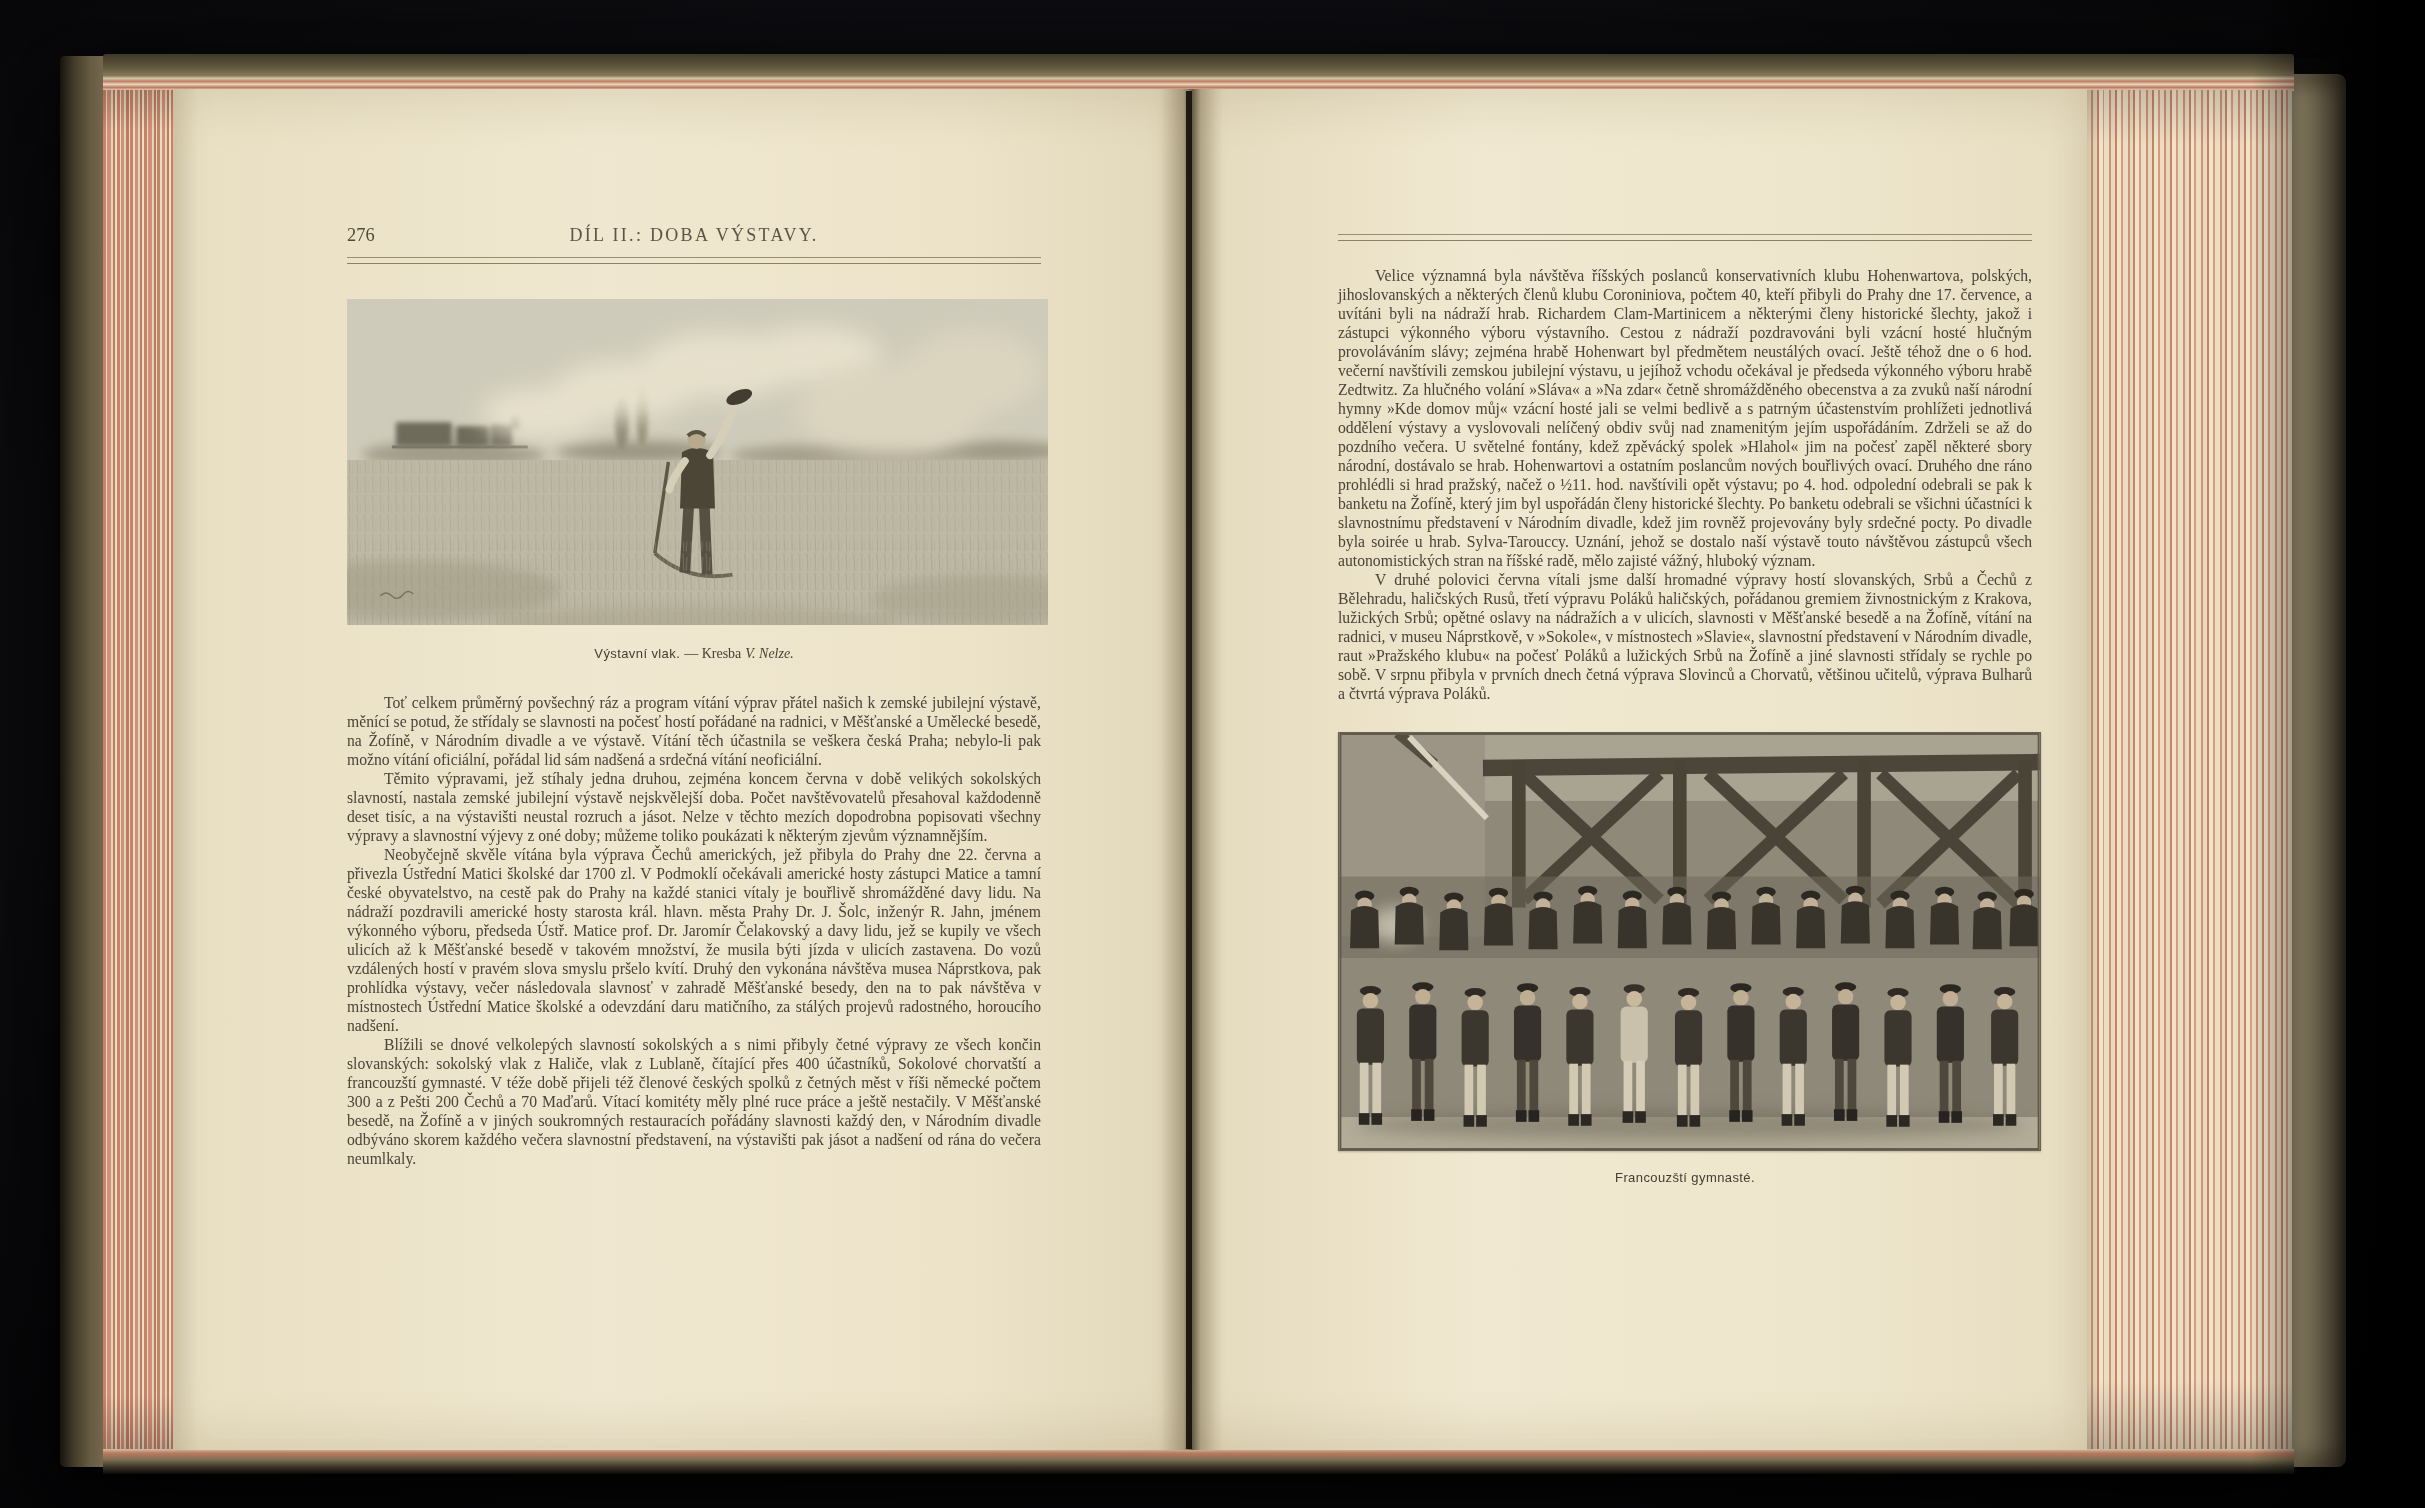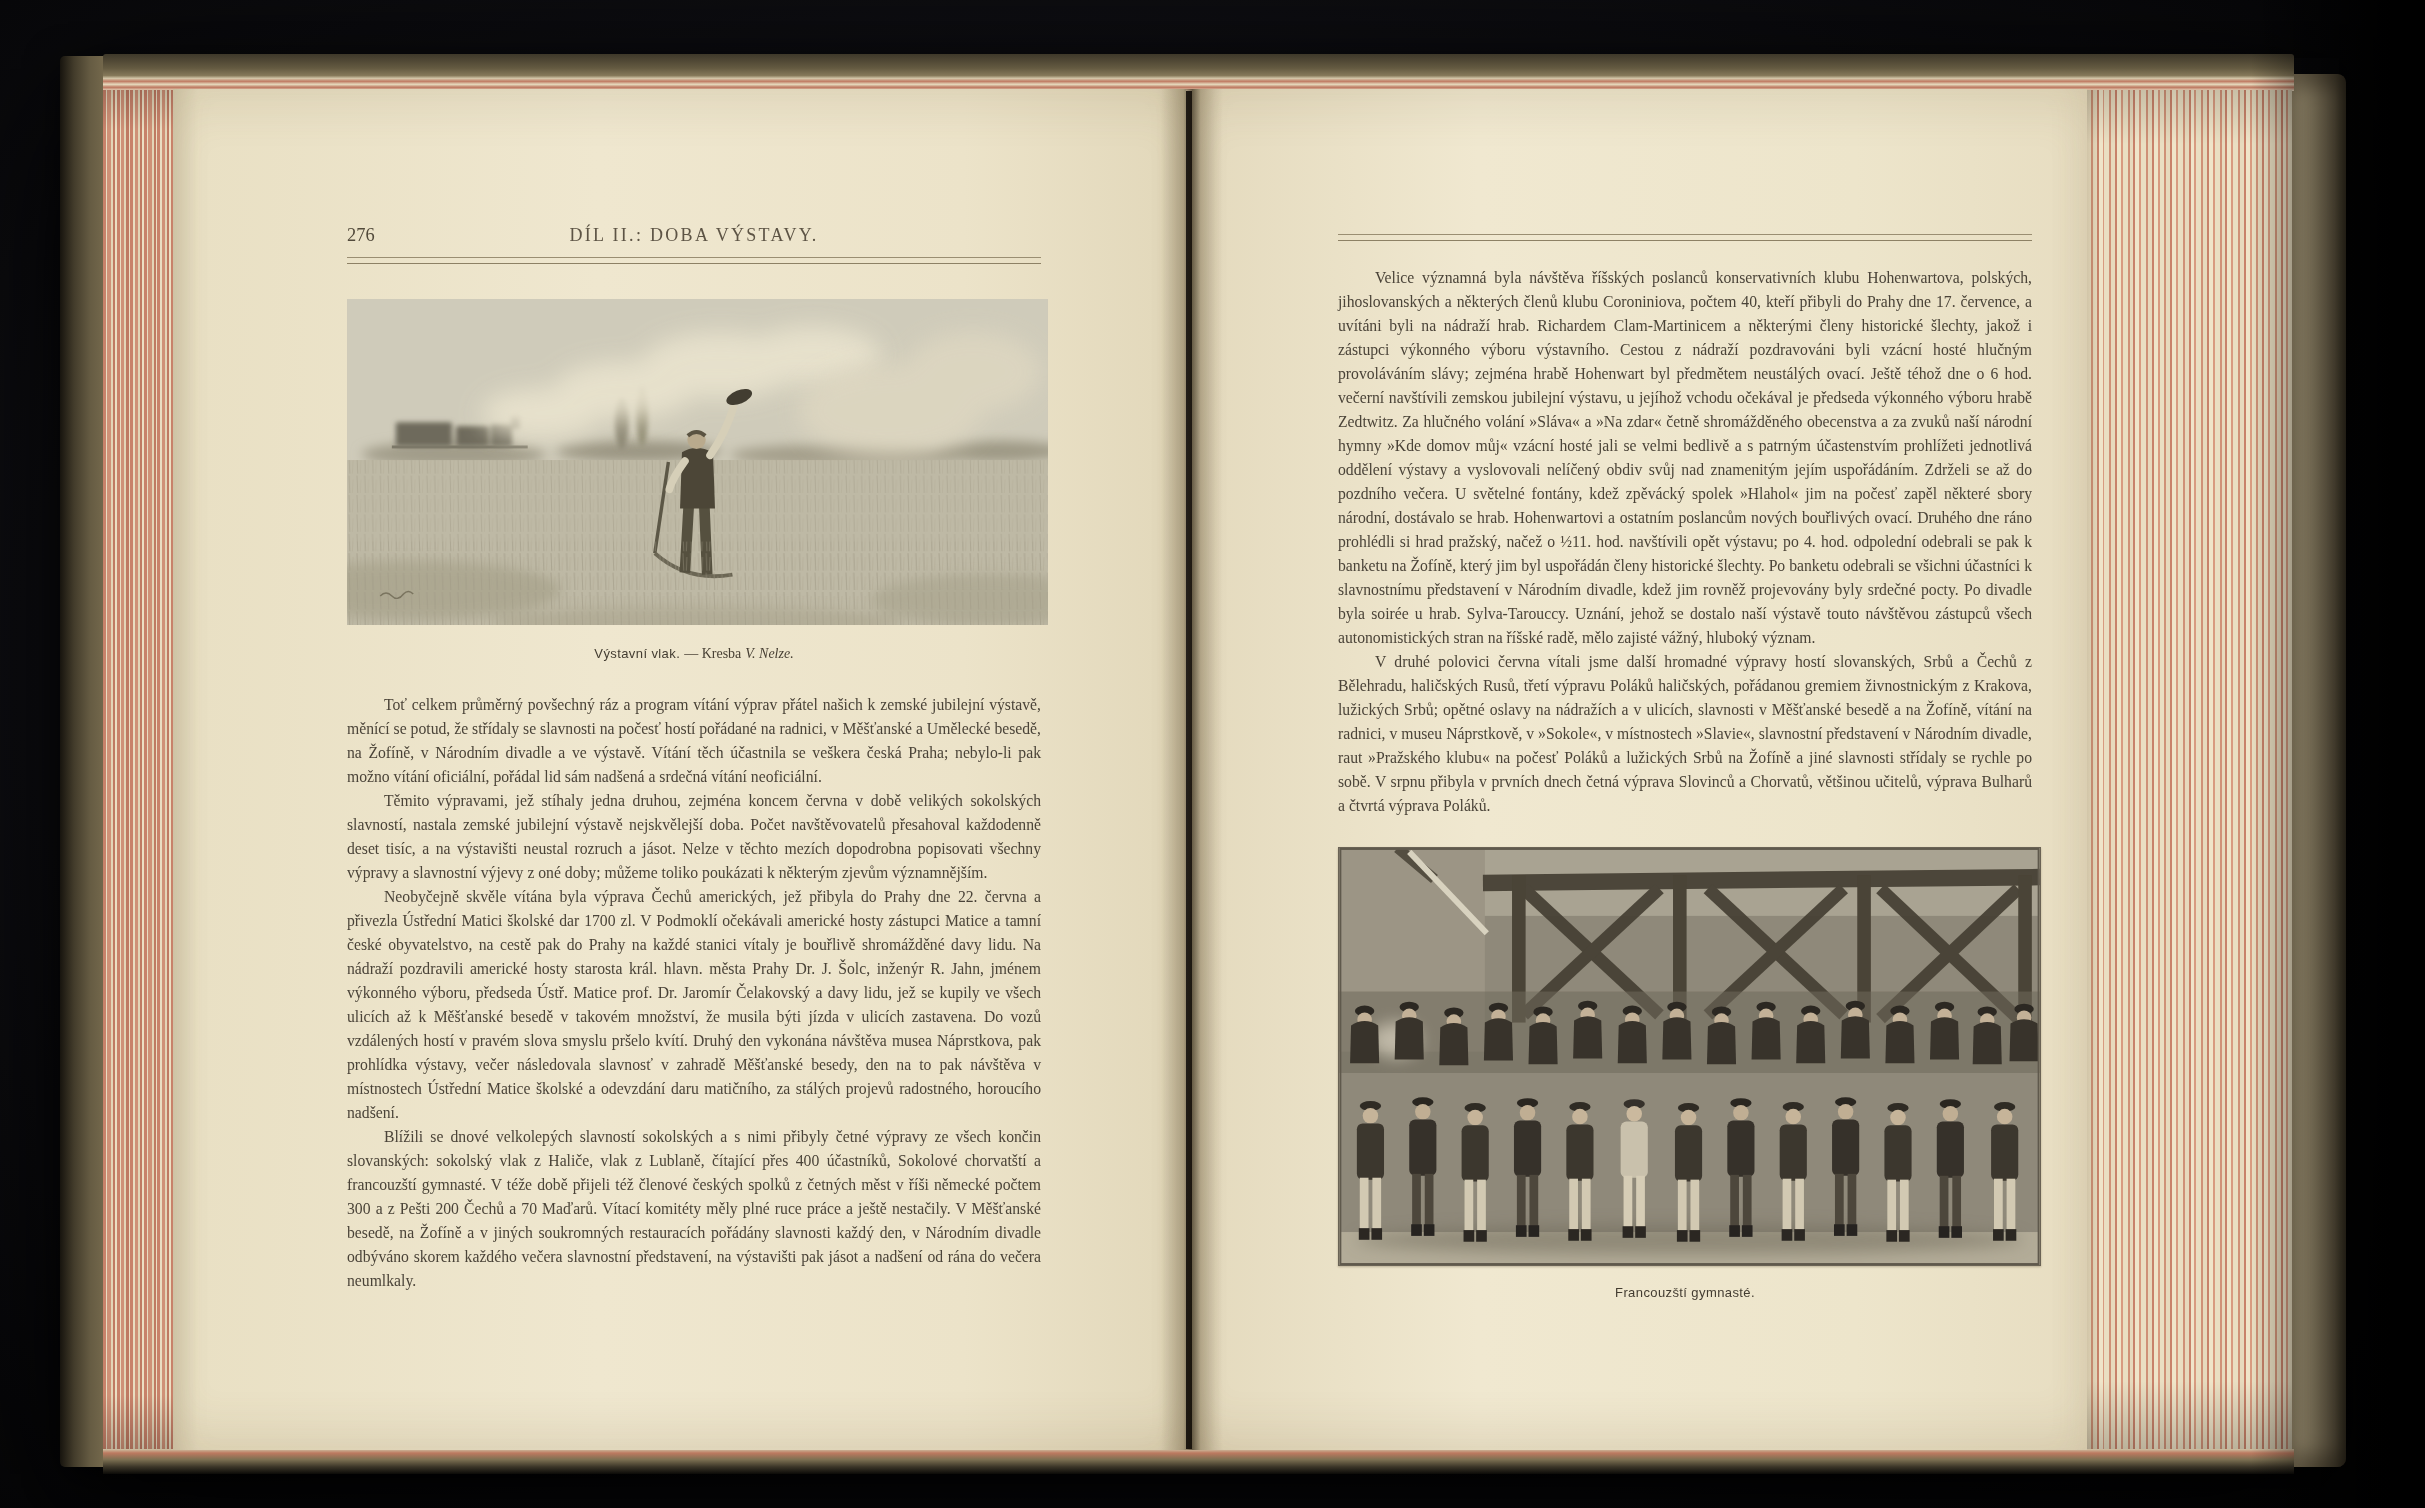--- a/index.html
+++ b/index.html
@@ -50,21 +50,21 @@
 
   
   .head-row{display:flex;align-items:baseline;height:23px;}
   .head-row .num{width:89px;font-size:18.4px;color:#524a3b;}
   .head-row .num.right{text-align:right;}
   .head-row .title{flex:1;text-align:center;font-size:18px;letter-spacing:2.3px;color:#5d5445;white-space:nowrap;}
   .head-rule{margin-top:8.7px;height:4.9px;border-top:1.6px solid #9a8e72;border-bottom:1.6px solid #8d8165;}
 
   
   .body-text{margin-top:31px;}
-  .body-text p{margin:0;text-indent:37px;font-size:15.7px;line-height:24px;text-align:justify;color:#4a4338;}
+  .body-text p{margin:0;text-indent:37px;font-size:15.7px;line-height:19px;text-align:justify;color:#4a4338;}
   .page.right .body-text{margin-top:25px;}
 
   
   .figure-wrap{width:701px;margin:35px auto 0;}
   .photo-wrap{width:701px;margin:29px auto 0;border:1px solid #6a6355;line-height:0;
     box-shadow:0 1px 1.9px rgba(80,65,40,.3);}
   .figure-wrap svg,.photo-wrap svg{display:block;}
   .fig-caption{text-align:center;margin-top:19.4px;color:#473f33;}
   .photo-caption{margin-top:17.5px;}
   .cap-bold{font-family:"Liberation Sans", sans-serif;font-weight:400;font-size:13px;letter-spacing:0.4px;color:#433c31;}

